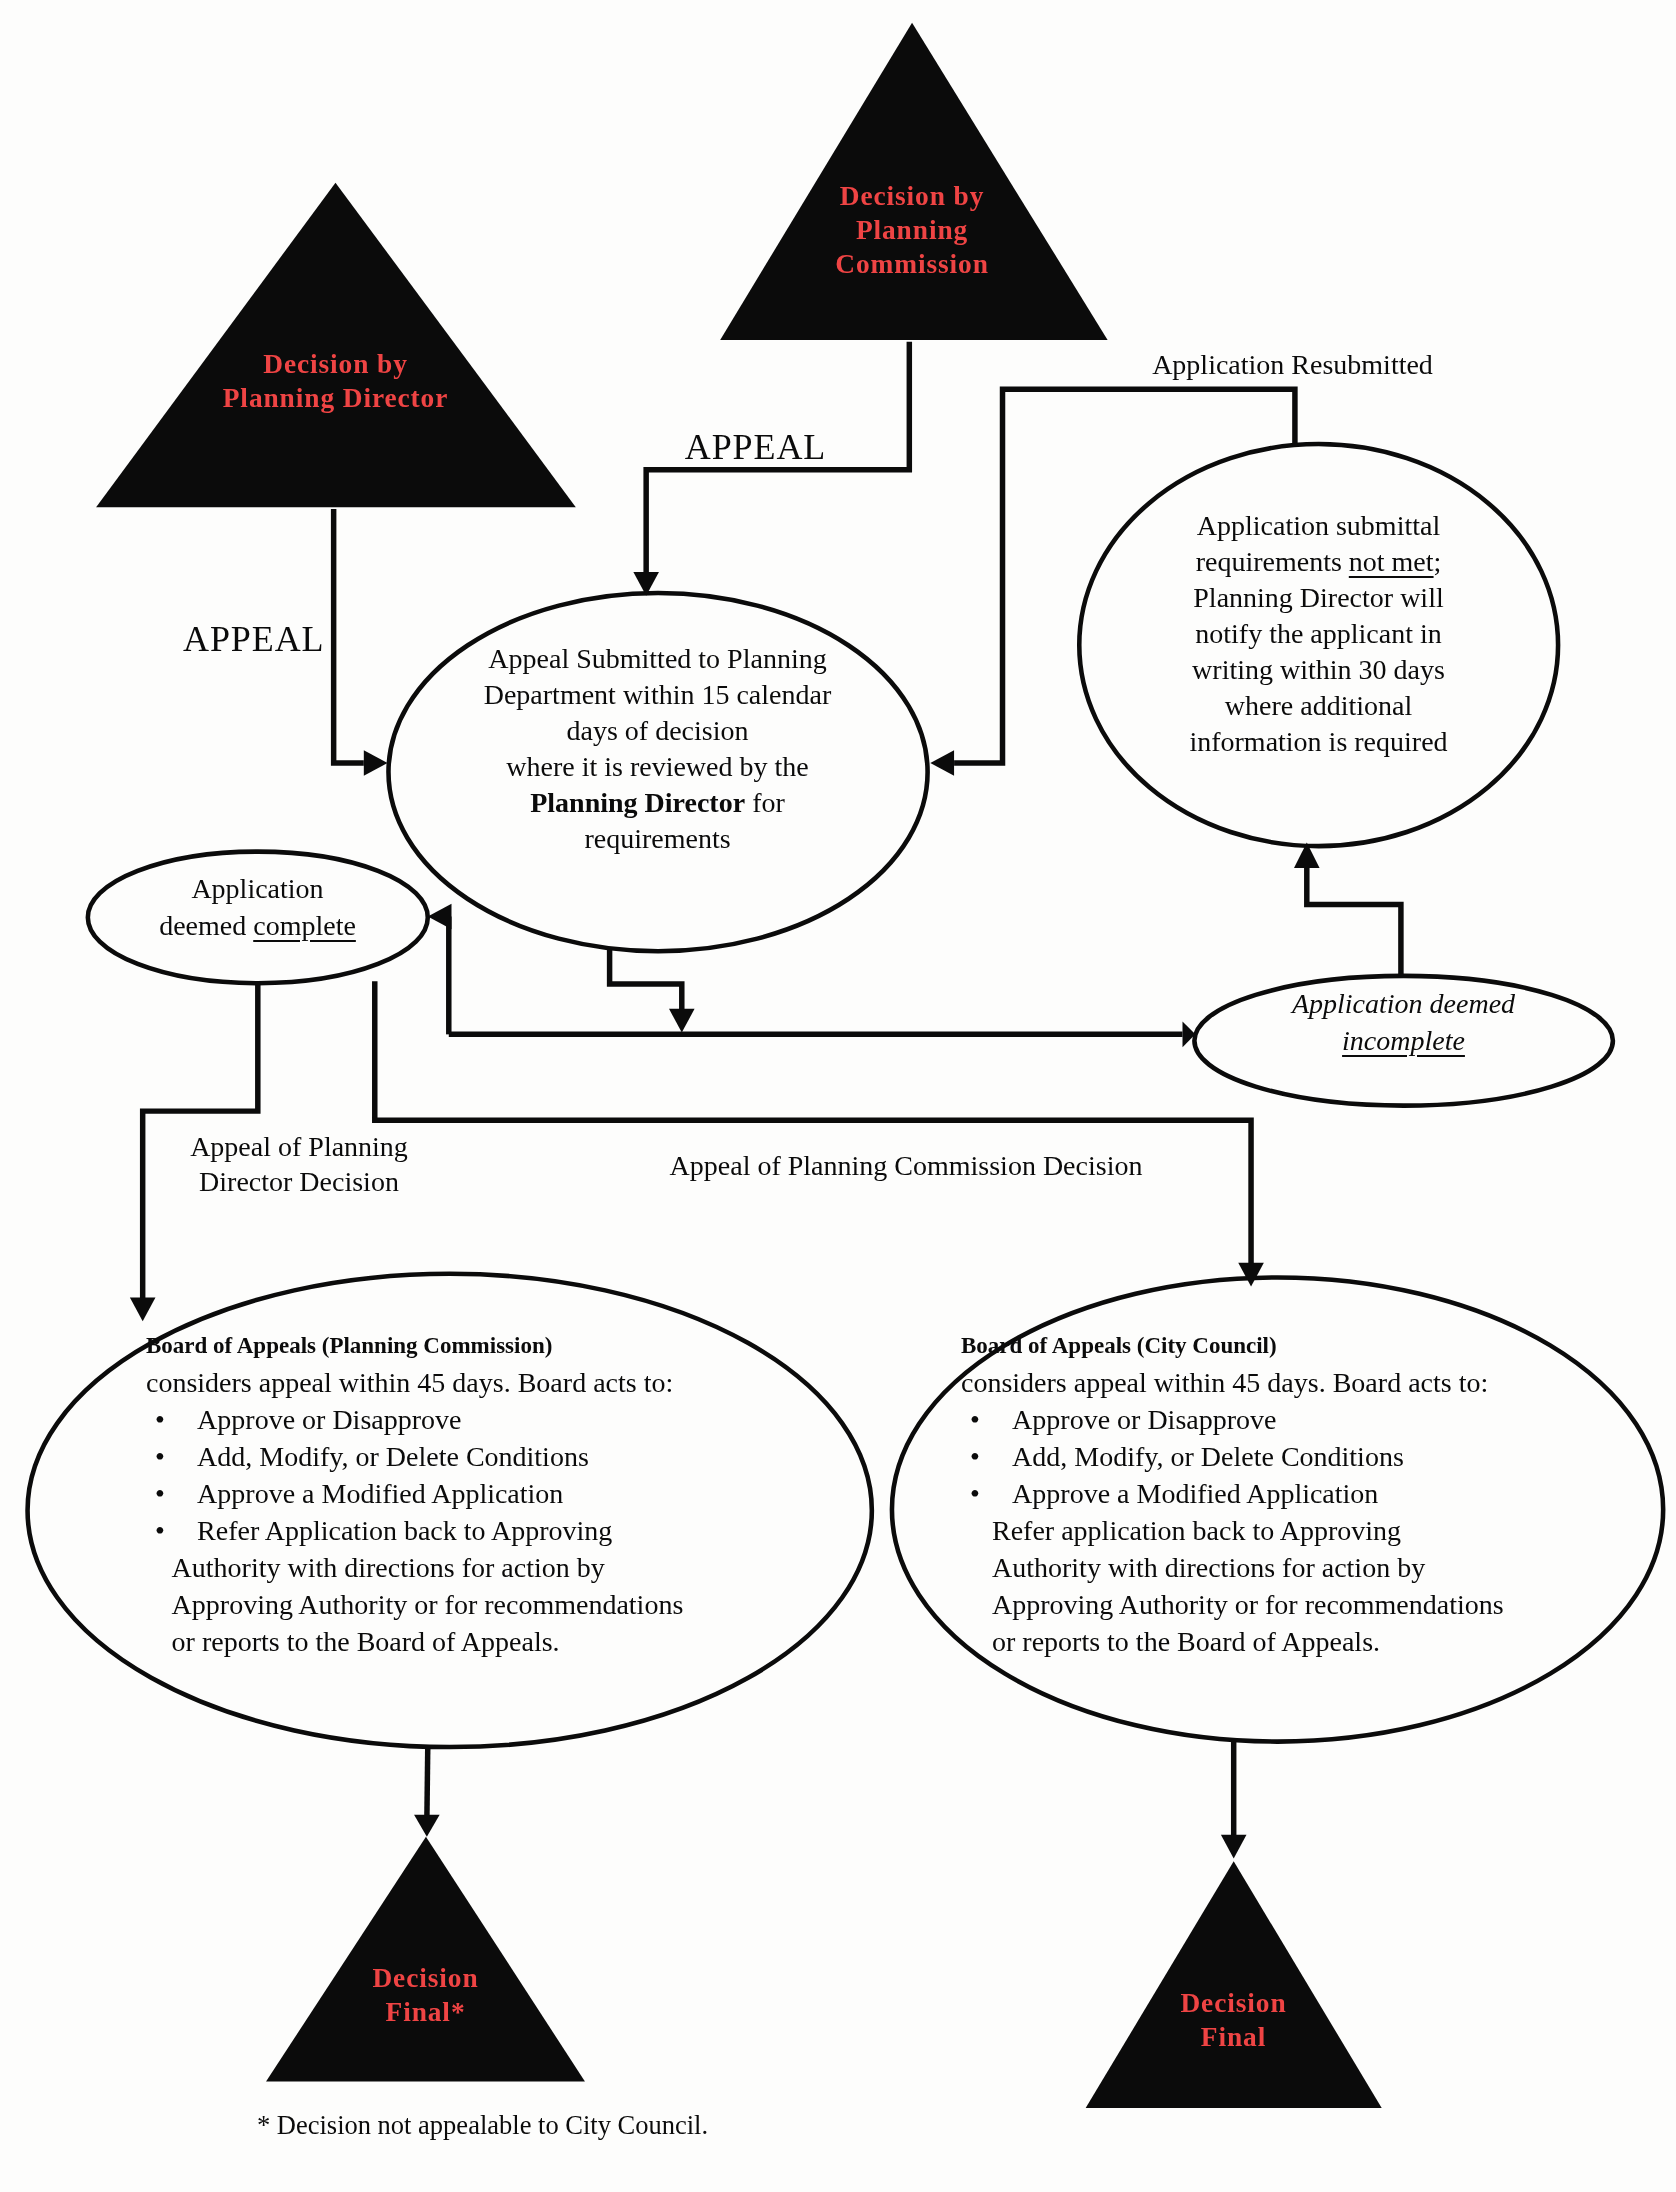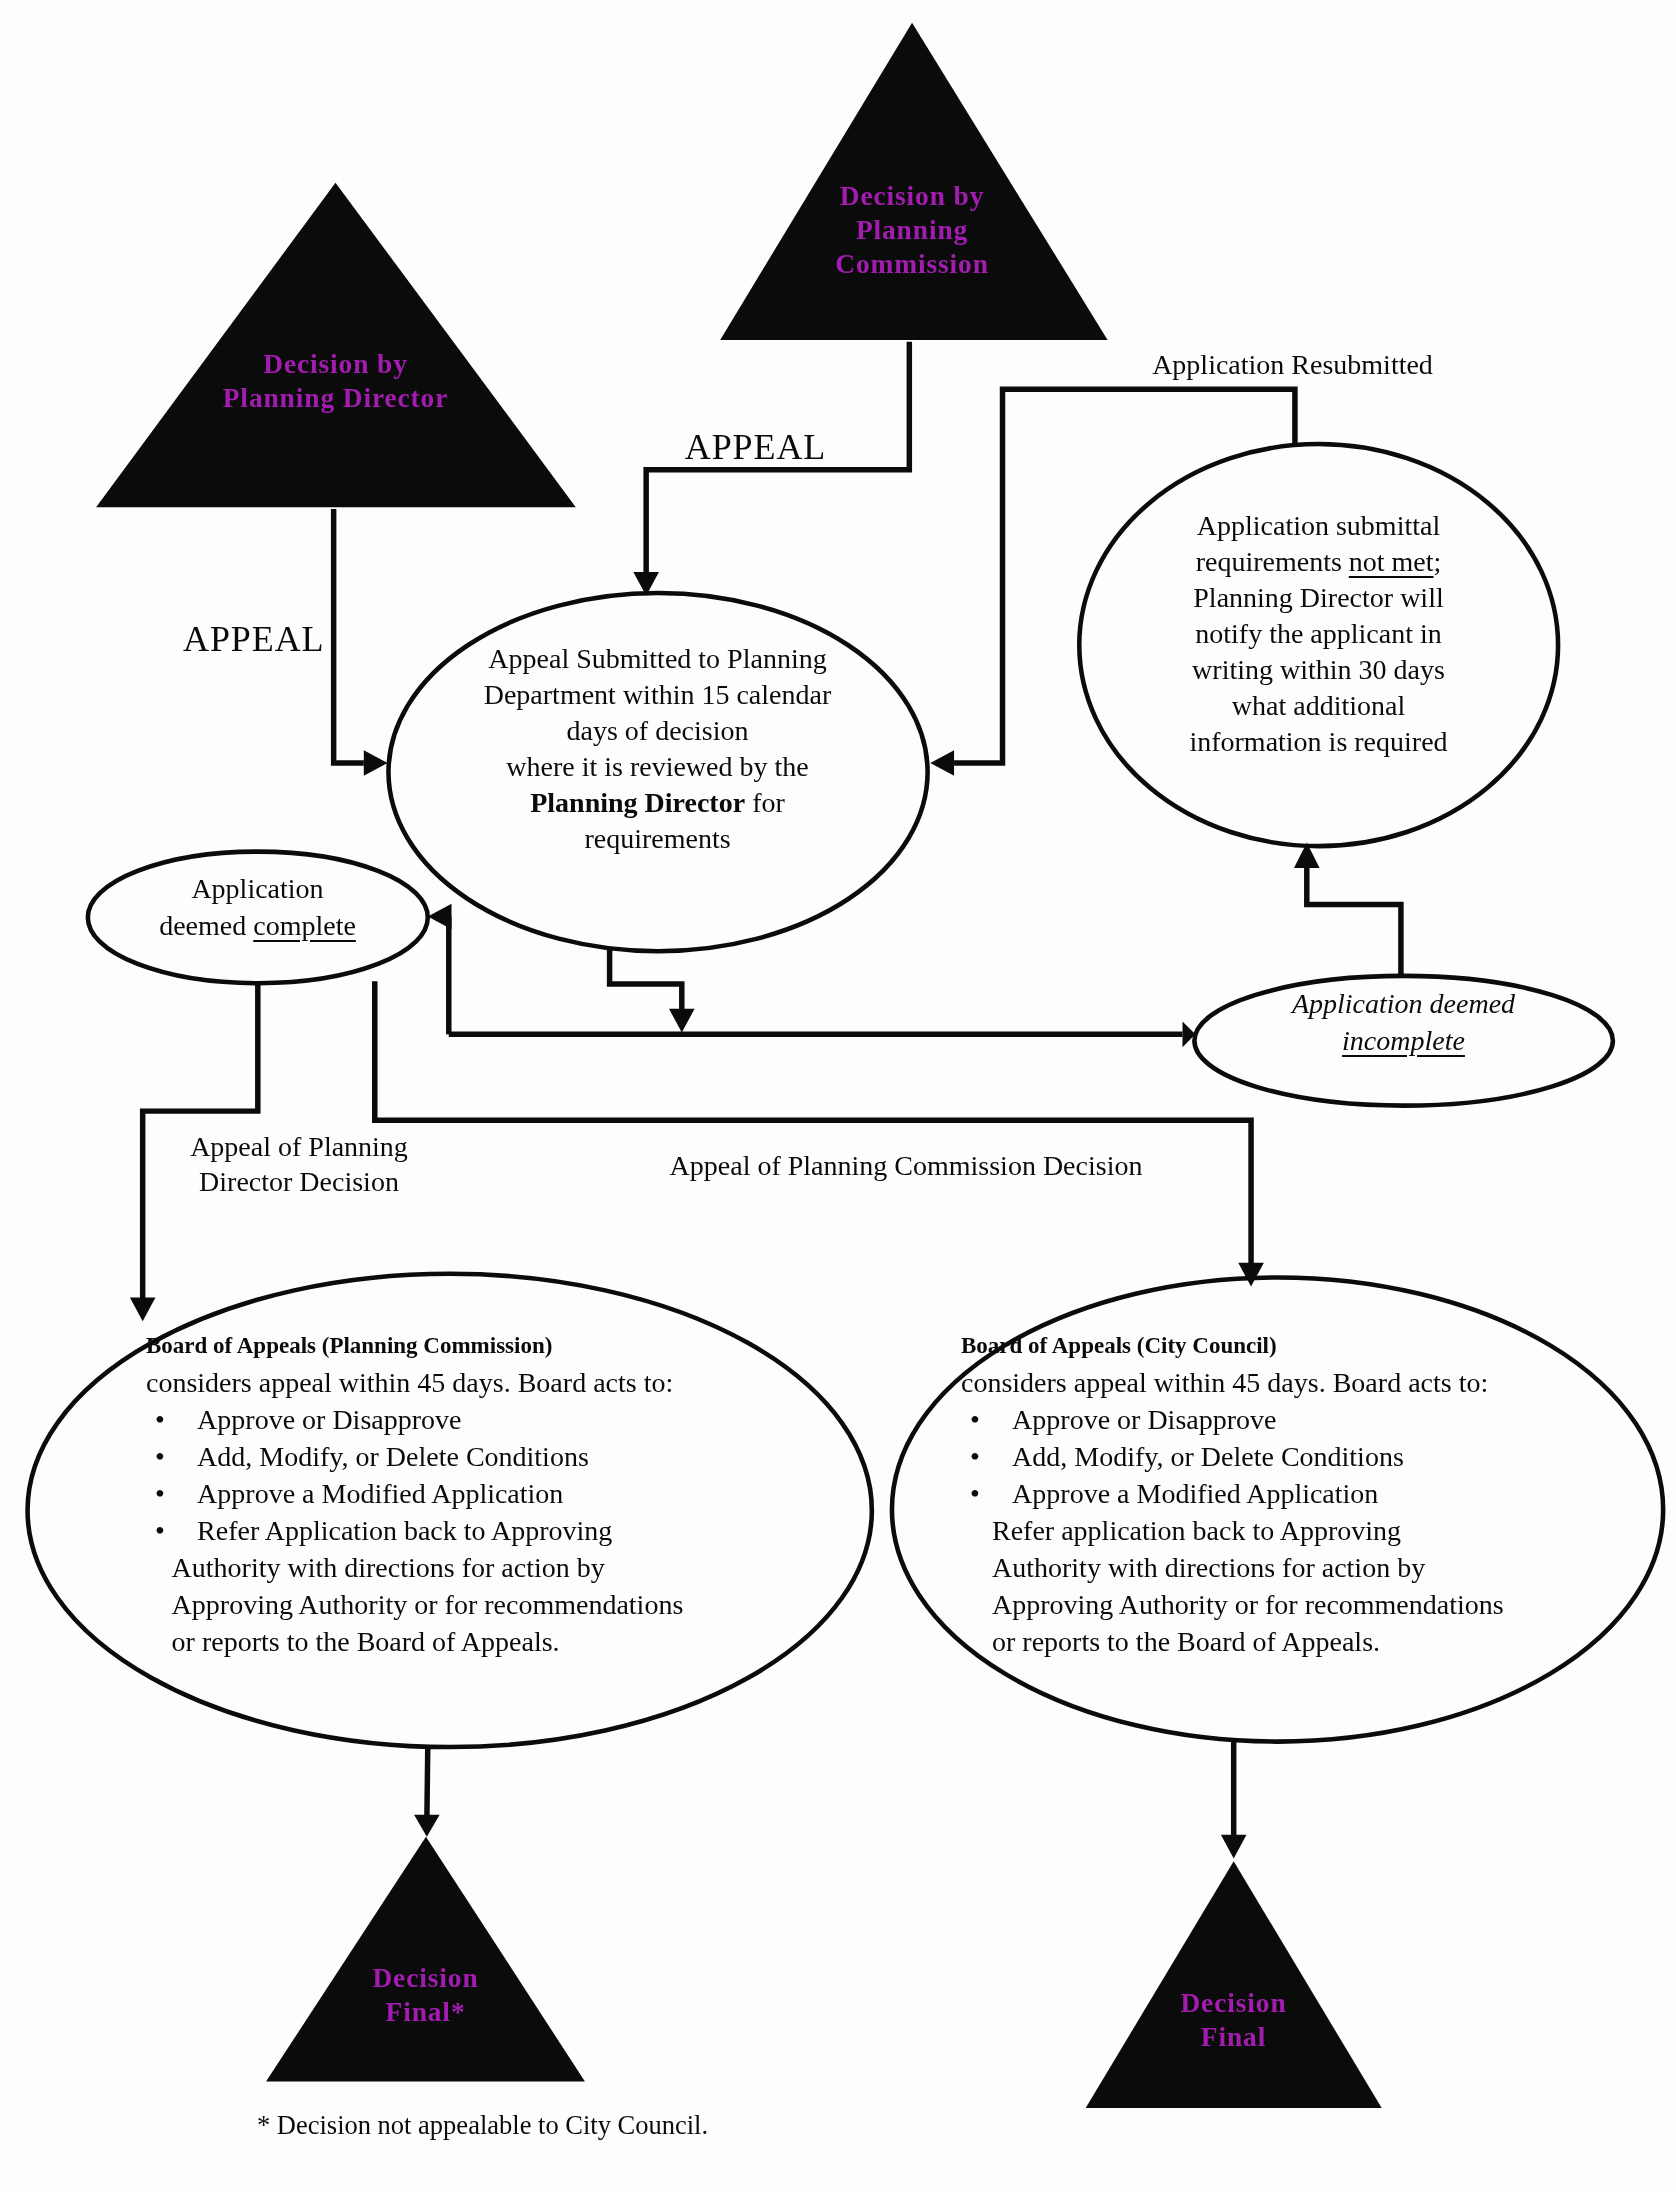--- a/index.html
+++ b/index.html
@@ -8,21 +8,21 @@
     width:1677px;height:2193px;
     background:#fdfdfc;
     font-family:"Liberation Serif", serif;
     color:#0b0b0b;
     overflow:hidden;
   }
   #shapes{position:absolute;left:0;top:0;}
   .txt{position:absolute;line-height:36px;font-size:28px;}
   .center{text-align:center;}
   .tri-label{
-    position:absolute;text-align:center;color:#a21caf;
+    position:absolute;text-align:center;color:#ef4444;
     font-weight:bold;font-size:27.4px;line-height:34px;letter-spacing:0.9px;
   }
   .b{font-weight:bold;}
   .u{text-decoration:underline;text-underline-offset:4.6px;text-decoration-thickness:1.8px;}
   .line{white-space:nowrap;}
   .board{font-size:28px;line-height:37px;}
   .board .title{font-weight:bold;font-size:23px;}
   .row{display:flex;}
   .bul{width:42px;padding-left:9.1px;flex:0 0 auto;}
   .cont{margin-left:25.6px;}
@@ -123,21 +123,21 @@
     <div class="line"><span class="b">Planning Director</span><span> for</span></div>
     <div class="line">requirements</div>
   </div>
 
   <div class="txt center" style="left:1104px;top:508px;width:429px;">
     <div class="line">Application submittal</div>
     <div class="line"><span>requirements </span><span class="u">not met</span><span>;</span></div>
     <div class="line">Planning Director will</div>
     <div class="line">notify the applicant in</div>
     <div class="line">writing within 30 days</div>
-    <div class="line">what additional</div>
+    <div class="line">where additional</div>
     <div class="line">information is required</div>
   </div>
 
   <div class="txt center" style="left:91px;top:870px;width:333px;line-height:37px;">
     <div class="line">Application</div>
     <div class="line"><span>deemed </span><span class="u">complete</span></div>
   </div>
 
   <div class="txt center" style="left:1206px;top:985px;width:395px;line-height:37px;font-style:italic;">
     <div class="line">Application deemed</div>

